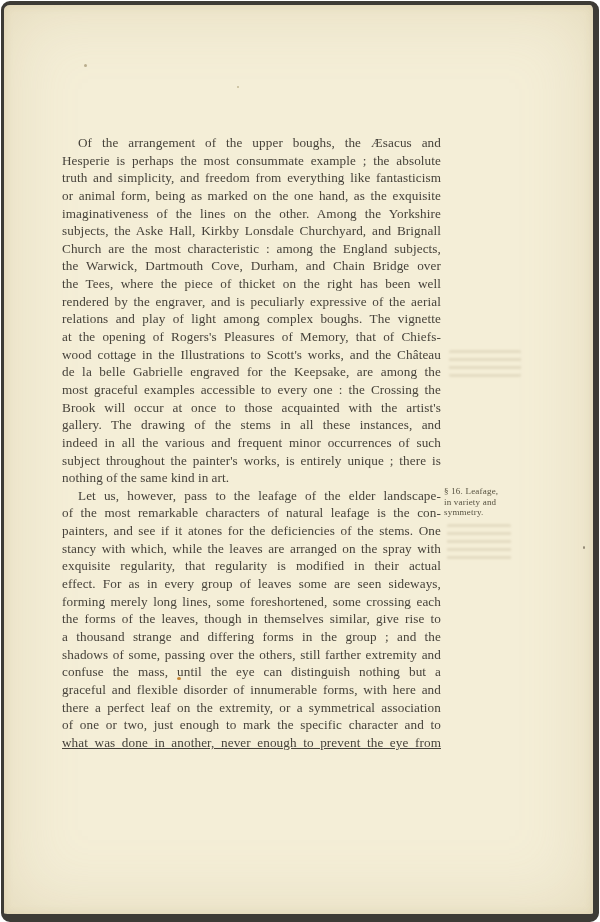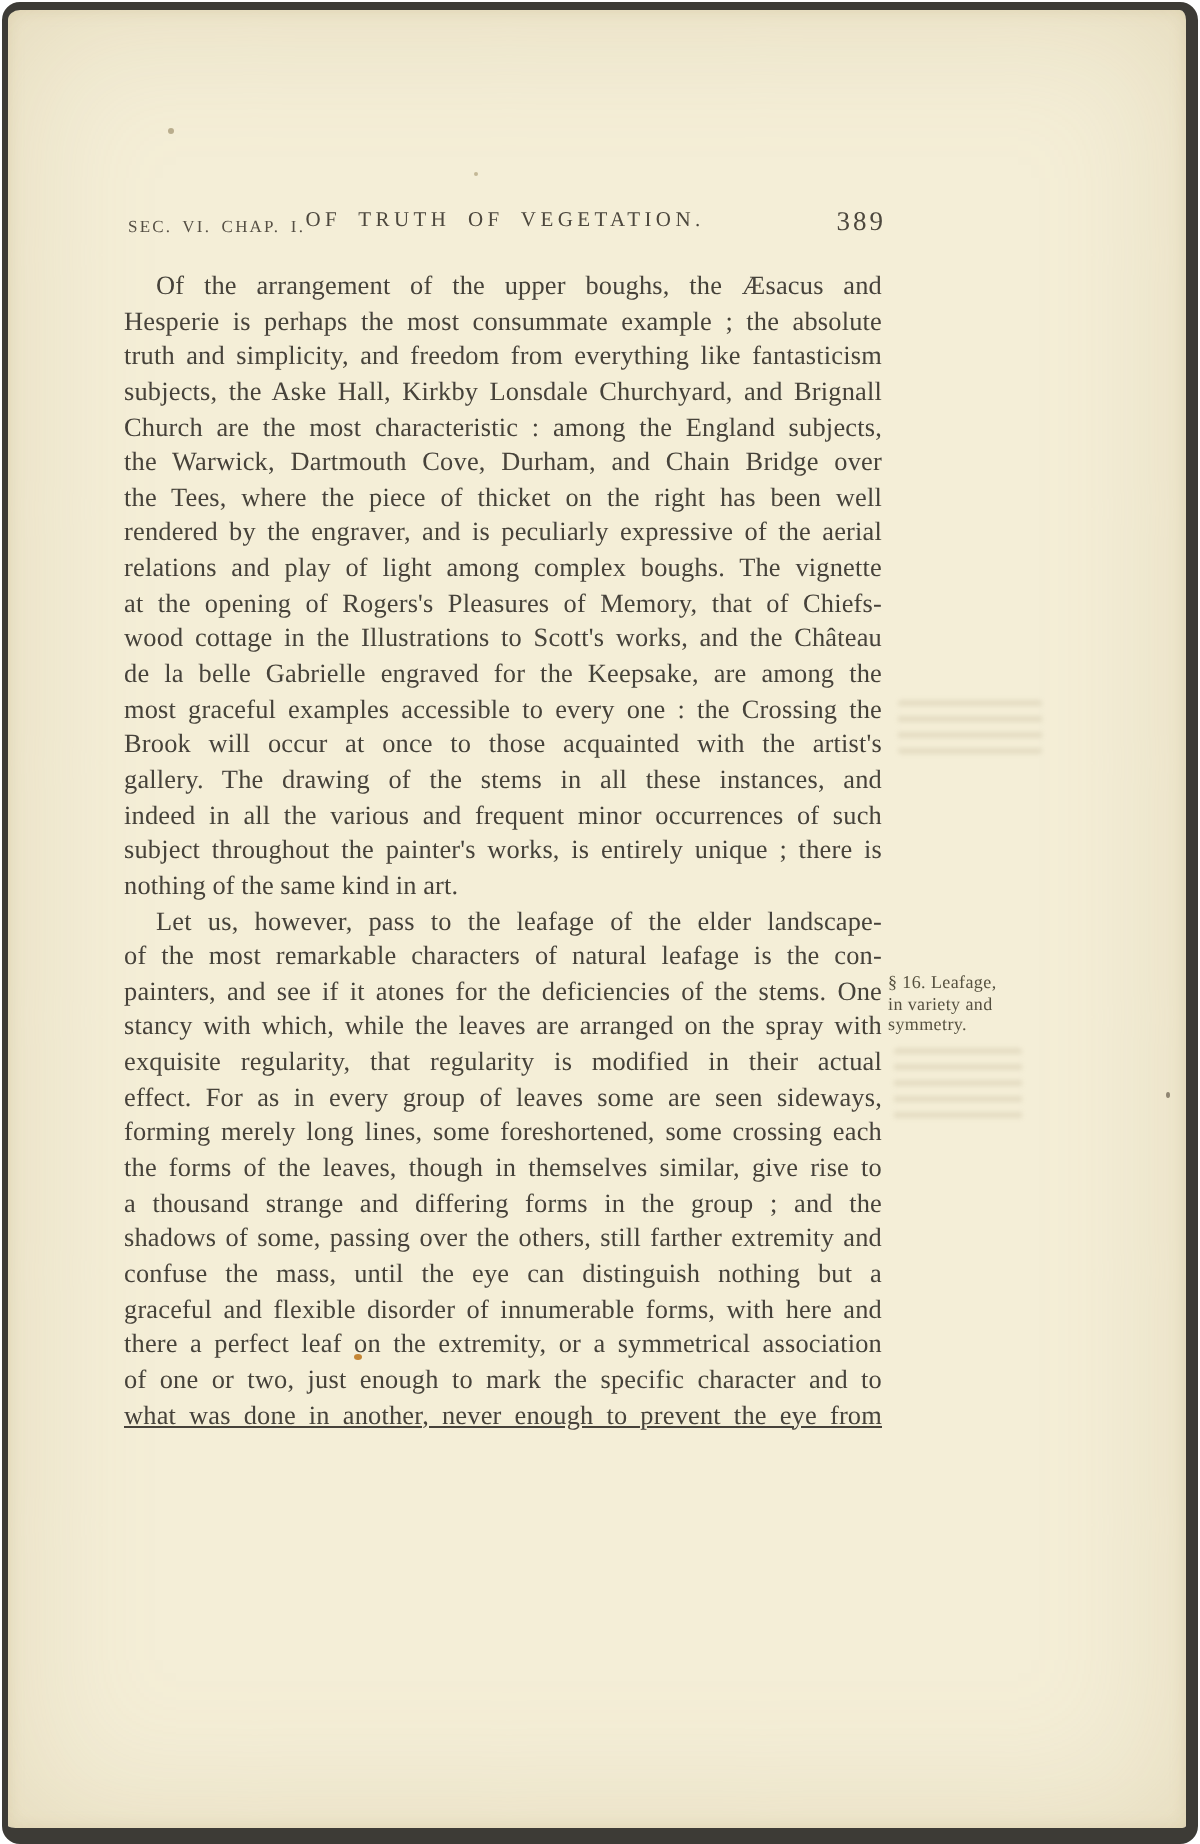--- a/index.html
+++ b/index.html
@@ -68,31 +68,28 @@
   .sp-3 { left:237px; top:86px; width:2px; height:2px; background:#c3b896; }
 </style>
 </head>
 <body>
 
 <div id="root">
   <div class="paper"></div>
 
   <div class="layer">
 
-    <div class="header">
-      <span class="sec">SEC. VI. CHAP. I.</span>
-      <span class="rtitle">OF TRUTH OF VEGETATION.</span>
-      <span class="pagenum">389</span>
-    </div>
 
     <div class="bodytext">
       <div class="para">
           <div class="tline">Of the arrangement of the upper boughs, the Æsacus and</div>
           <div class="tline">Hesperie is perhaps the most consummate example ; the absolute</div>
           <div class="tline">truth and simplicity, and freedom from everything like fantasticism</div>
+          <div class="tline">or animal form, being as marked on the one hand, as the exquisite</div>
+          <div class="tline">imaginativeness of the lines on the other. Among the Yorkshire</div>
           <div class="tline">subjects, the Aske Hall, Kirkby Lonsdale Churchyard, and Brignall</div>
           <div class="tline">Church are the most characteristic : among the England subjects,</div>
           <div class="tline">the Warwick, Dartmouth Cove, Durham, and Chain Bridge over</div>
           <div class="tline">the Tees, where the piece of thicket on the right has been well</div>
           <div class="tline">rendered by the engraver, and is peculiarly expressive of the aerial</div>
           <div class="tline">relations and play of light among complex boughs. The vignette</div>
           <div class="tline">at the opening of Rogers's Pleasures of Memory, that of Chiefs-</div>
           <div class="tline">wood cottage in the Illustrations to Scott's works, and the Château</div>
           <div class="tline">de la belle Gabrielle engraved for the Keepsake, are among the</div>
           <div class="tline">most graceful examples accessible to every one : the Crossing the</div>

